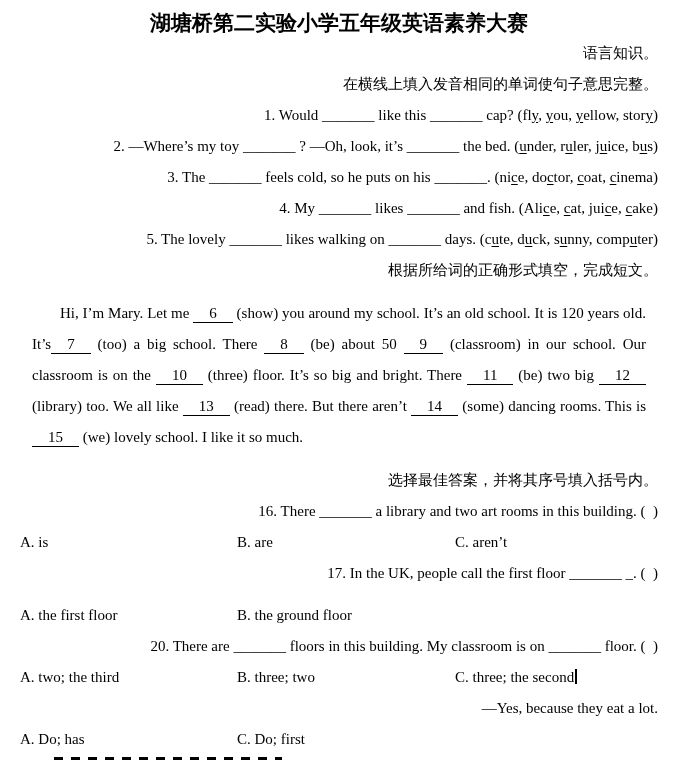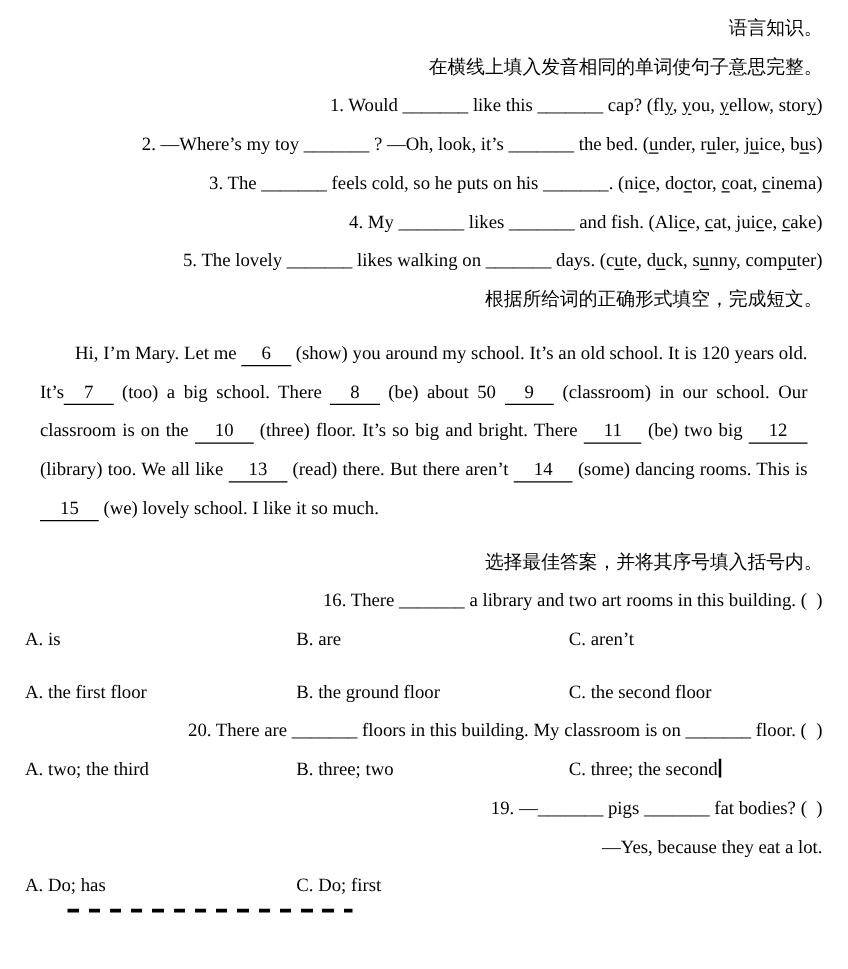--- a/index.html
+++ b/index.html
@@ -65,20 +65,21 @@
     left:34px; top:2px;
     width:228px; height:3px;
     background:repeating-linear-gradient(90deg,#000 0 9px,transparent 9px 17px);
   }
 </style>
 </head>
 <body>
 
 <div class="page">
 
+  <h1 class="title">湖塘桥第二实验小学五年级英语素养大赛</h1>
 
   <div class="line">语言知识。</div>
   <div class="line">在横线上填入发音相同的单词使句子意思完整。</div>
 
   <div class="line">1. Would _______ like this _______ cap? (fl<u>y</u>, <u>y</u>ou, <u>y</u>ellow, stor<u>y</u>)</div>
   <div class="line">2. —Where’s my toy _______ ? —Oh, look, it’s _______ the bed. (<u>u</u>nder, r<u>u</u>ler, j<u>u</u>ice, b<u>u</u>s)</div>
   <div class="line">3. The _______ feels cold, so he puts on his _______. (ni<u>c</u>e, do<u>c</u>tor, <u>c</u>oat, <u>c</u>inema)</div>
   <div class="line">4. My _______ likes _______ and fish. (Ali<u>c</u>e, <u>c</u>at, jui<u>c</u>e, <u>c</u>ake)</div>
   <div class="line">5. The lovely _______ likes walking on _______ days. (c<u>u</u>te, d<u>u</u>ck, s<u>u</u>nny, comp<u>u</u>ter)</div>
 
@@ -87,34 +88,33 @@
 
   <div class="line">选择最佳答案，并将其序号填入括号内。</div>
 
   <div class="line">16. There _______ a library and two art rooms in this building. (  )</div>
   <div class="opts">
     <span>A. is</span>
     <span>B. are</span>
     <span>C. aren’t</span>
   </div>
 
+  <div class="line">17. In the UK, people call the first floor _______ _. (  )</div>
   <div class="opts gap-top">
     <span>A. the first floor</span>
     <span>B. the ground floor</span>
-    <span>C. the second floor</span>
   </div>
 
   <div class="line">20. There are _______ floors in this building. My classroom is on _______ floor. (  )</div>
   <div class="opts">
     <span>A. two; the third</span>
     <span>B. three; two</span>
     <span><span>C. three; the second</span><span class="caret"></span></span>
   </div>
 
-  <div class="line">19. —_______ pigs _______ fat bodies? (  )</div>
   <div class="line">—Yes, because they eat a lot.</div>
   <div class="opts">
     <span>A. Do; has</span>
     <span>C. Do; first</span>
   </div>
 
   <div class="partial">
     
     <span class="frag-marks"></span>
   </div>

